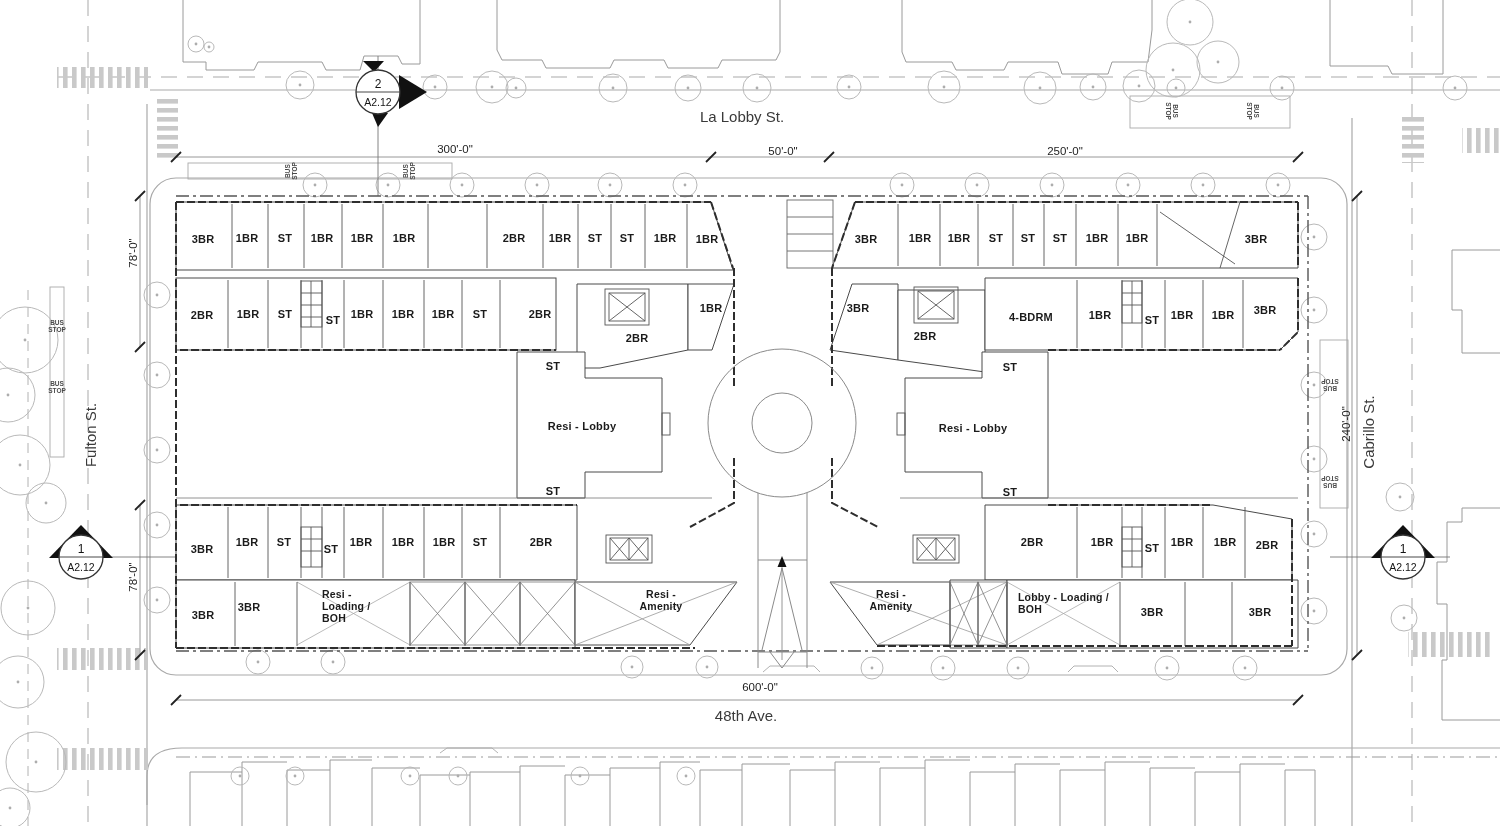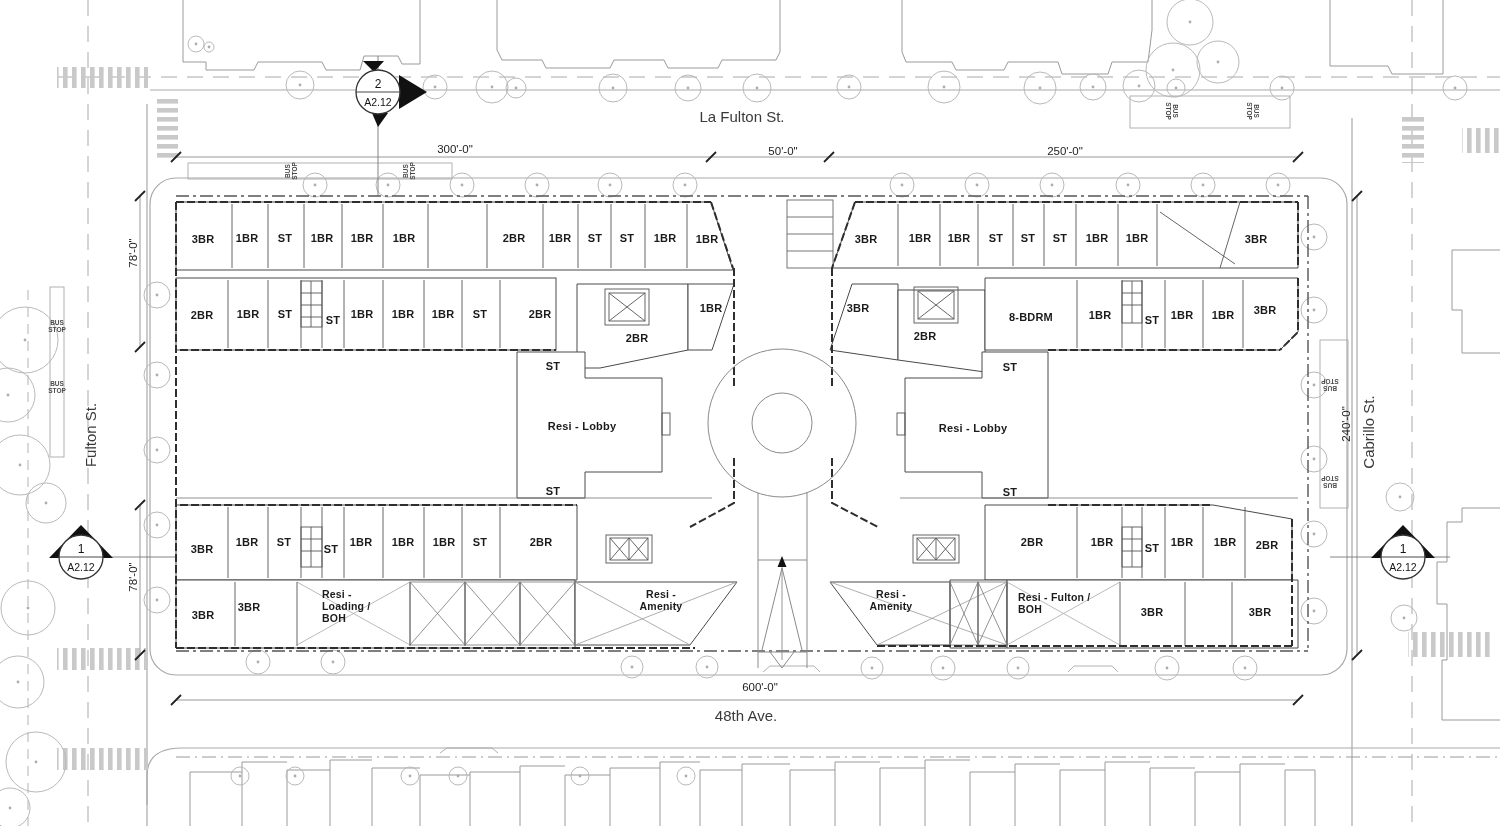--- a/index.html
+++ b/index.html
@@ -432,21 +432,21 @@
   </g>
 
   <g>
     <polygon points="1371,558 1435,558 1403,525" fill="#111"></polygon>
     <circle cx="1403" cy="557" r="22" fill="#fff" stroke="#333" stroke-width="1.3"></circle>
     <line x1="1380" y1="557" x2="1426" y2="557" stroke="#333" stroke-width="0.9"></line>
     <text x="1403" y="553" class="sm-num" text-anchor="middle">1</text>
     <text x="1403" y="571" class="sm-sheet" text-anchor="middle">A2.12</text>
   </g>
 </svg>
-<div class="plan-label street-label" style="left: 742px; top: 117px; font-size: 15px; transform: translate(-50%, -50%);">La Fulton St.</div>
+<div class="plan-label street-label" style="left: 742px; top: 117px; font-size: 15px; transform: translate(-50%, -50%);">La Lobby St.</div>
     <div class="plan-label street-label" style="left: 91px; top: 435px; font-size: 15px; transform: translate(-50%, -50%) rotate(-90deg);">Fulton St.</div>
     <div class="plan-label street-label" style="left: 1369px; top: 432px; font-size: 15px; transform: translate(-50%, -50%) rotate(-90deg);">Cabrillo St.</div>
     <div class="plan-label street-label" style="left: 746px; top: 716px; font-size: 15px; transform: translate(-50%, -50%);">48th Ave.</div>
     <div class="plan-label dim-label" style="left: 455px; top: 149px; font-size: 11.5px; transform: translate(-50%, -50%);">300'-0"</div>
     <div class="plan-label dim-label" style="left: 783px; top: 151px; font-size: 11.5px; transform: translate(-50%, -50%);">50'-0"</div>
     <div class="plan-label dim-label" style="left: 1065px; top: 151px; font-size: 11.5px; transform: translate(-50%, -50%);">250'-0"</div>
     <div class="plan-label dim-label" style="left: 133px; top: 253px; font-size: 11.5px; transform: translate(-50%, -50%) rotate(-90deg);">78'-0"</div>
     <div class="plan-label dim-label" style="left: 133px; top: 577px; font-size: 11.5px; transform: translate(-50%, -50%) rotate(-90deg);">78'-0"</div>
     <div class="plan-label dim-label" style="left: 1346px; top: 424px; font-size: 11.5px; transform: translate(-50%, -50%) rotate(-90deg);">240'-0"</div>
     <div class="plan-label dim-label" style="left: 760px; top: 687px; font-size: 11.5px; transform: translate(-50%, -50%);">600'-0"</div>
@@ -493,21 +493,21 @@
     <div class="plan-label unit-label" style="left: 333px; top: 320px; font-size: 11px; transform: translate(-50%, -50%);">ST</div>
     <div class="plan-label unit-label" style="left: 362px; top: 314px; font-size: 11px; transform: translate(-50%, -50%);">1BR</div>
     <div class="plan-label unit-label" style="left: 403px; top: 314px; font-size: 11px; transform: translate(-50%, -50%);">1BR</div>
     <div class="plan-label unit-label" style="left: 443px; top: 314px; font-size: 11px; transform: translate(-50%, -50%);">1BR</div>
     <div class="plan-label unit-label" style="left: 480px; top: 314px; font-size: 11px; transform: translate(-50%, -50%);">ST</div>
     <div class="plan-label unit-label" style="left: 540px; top: 314px; font-size: 11px; transform: translate(-50%, -50%);">2BR</div>
     <div class="plan-label unit-label" style="left: 637px; top: 338px; font-size: 11px; transform: translate(-50%, -50%);">2BR</div>
     <div class="plan-label unit-label" style="left: 711px; top: 308px; font-size: 11px; transform: translate(-50%, -50%);">1BR</div>
     <div class="plan-label unit-label" style="left: 858px; top: 308px; font-size: 11px; transform: translate(-50%, -50%);">3BR</div>
     <div class="plan-label unit-label" style="left: 925px; top: 336px; font-size: 11px; transform: translate(-50%, -50%);">2BR</div>
-    <div class="plan-label unit-label" style="left: 1031px; top: 317px; font-size: 11px; transform: translate(-50%, -50%);">8-BDRM</div>
+    <div class="plan-label unit-label" style="left: 1031px; top: 317px; font-size: 11px; transform: translate(-50%, -50%);">4-BDRM</div>
     <div class="plan-label unit-label" style="left: 1100px; top: 315px; font-size: 11px; transform: translate(-50%, -50%);">1BR</div>
     <div class="plan-label unit-label" style="left: 1152px; top: 320px; font-size: 11px; transform: translate(-50%, -50%);">ST</div>
     <div class="plan-label unit-label" style="left: 1182px; top: 315px; font-size: 11px; transform: translate(-50%, -50%);">1BR</div>
     <div class="plan-label unit-label" style="left: 1223px; top: 315px; font-size: 11px; transform: translate(-50%, -50%);">1BR</div>
     <div class="plan-label unit-label" style="left: 1265px; top: 310px; font-size: 11px; transform: translate(-50%, -50%);">3BR</div>
     <div class="plan-label unit-label" style="left: 553px; top: 366px; font-size: 11px; transform: translate(-50%, -50%);">ST</div>
     <div class="plan-label unit-label" style="left: 582px; top: 426px; font-size: 11px; transform: translate(-50%, -50%);">Resi - Lobby</div>
     <div class="plan-label unit-label" style="left: 553px; top: 491px; font-size: 11px; transform: translate(-50%, -50%);">ST</div>
     <div class="plan-label unit-label" style="left: 1010px; top: 367px; font-size: 11px; transform: translate(-50%, -50%);">ST</div>
     <div class="plan-label unit-label" style="left: 973px; top: 428px; font-size: 11px; transform: translate(-50%, -50%);">Resi - Lobby</div>
@@ -529,17 +529,17 @@
     <div class="plan-label unit-label" style="left: 1267px; top: 545px; font-size: 11px; transform: translate(-50%, -50%);">2BR</div>
     <div class="plan-label unit-label" style="left: 203px; top: 615px; font-size: 11px; transform: translate(-50%, -50%);">3BR</div>
     <div class="plan-label unit-label" style="left: 249px; top: 607px; font-size: 11px; transform: translate(-50%, -50%);">3BR</div>
     <div class="plan-label unit-label" style="left: 322px; top: 607px; font-size: 10.5px; transform: translate(0px, -50%); text-align: left;">Resi -
 Loading /
 BOH</div>
     <div class="plan-label unit-label" style="left: 661px; top: 601px; font-size: 10.5px; transform: translate(-50%, -50%);">Resi -
 Amenity</div>
     <div class="plan-label unit-label" style="left: 891px; top: 601px; font-size: 10.5px; transform: translate(-50%, -50%);">Resi -
 Amenity</div>
-    <div class="plan-label unit-label" style="left: 1018px; top: 604px; font-size: 10.5px; transform: translate(0px, -50%); text-align: left;">Resi - Fulton /
+    <div class="plan-label unit-label" style="left: 1018px; top: 604px; font-size: 10.5px; transform: translate(0px, -50%); text-align: left;">Lobby - Loading /
 BOH</div>
     <div class="plan-label unit-label" style="left: 1152px; top: 612px; font-size: 11px; transform: translate(-50%, -50%);">3BR</div>
     <div class="plan-label unit-label" style="left: 1260px; top: 612px; font-size: 11px; transform: translate(-50%, -50%);">3BR</div>
   </div>
 
 </body></html>

